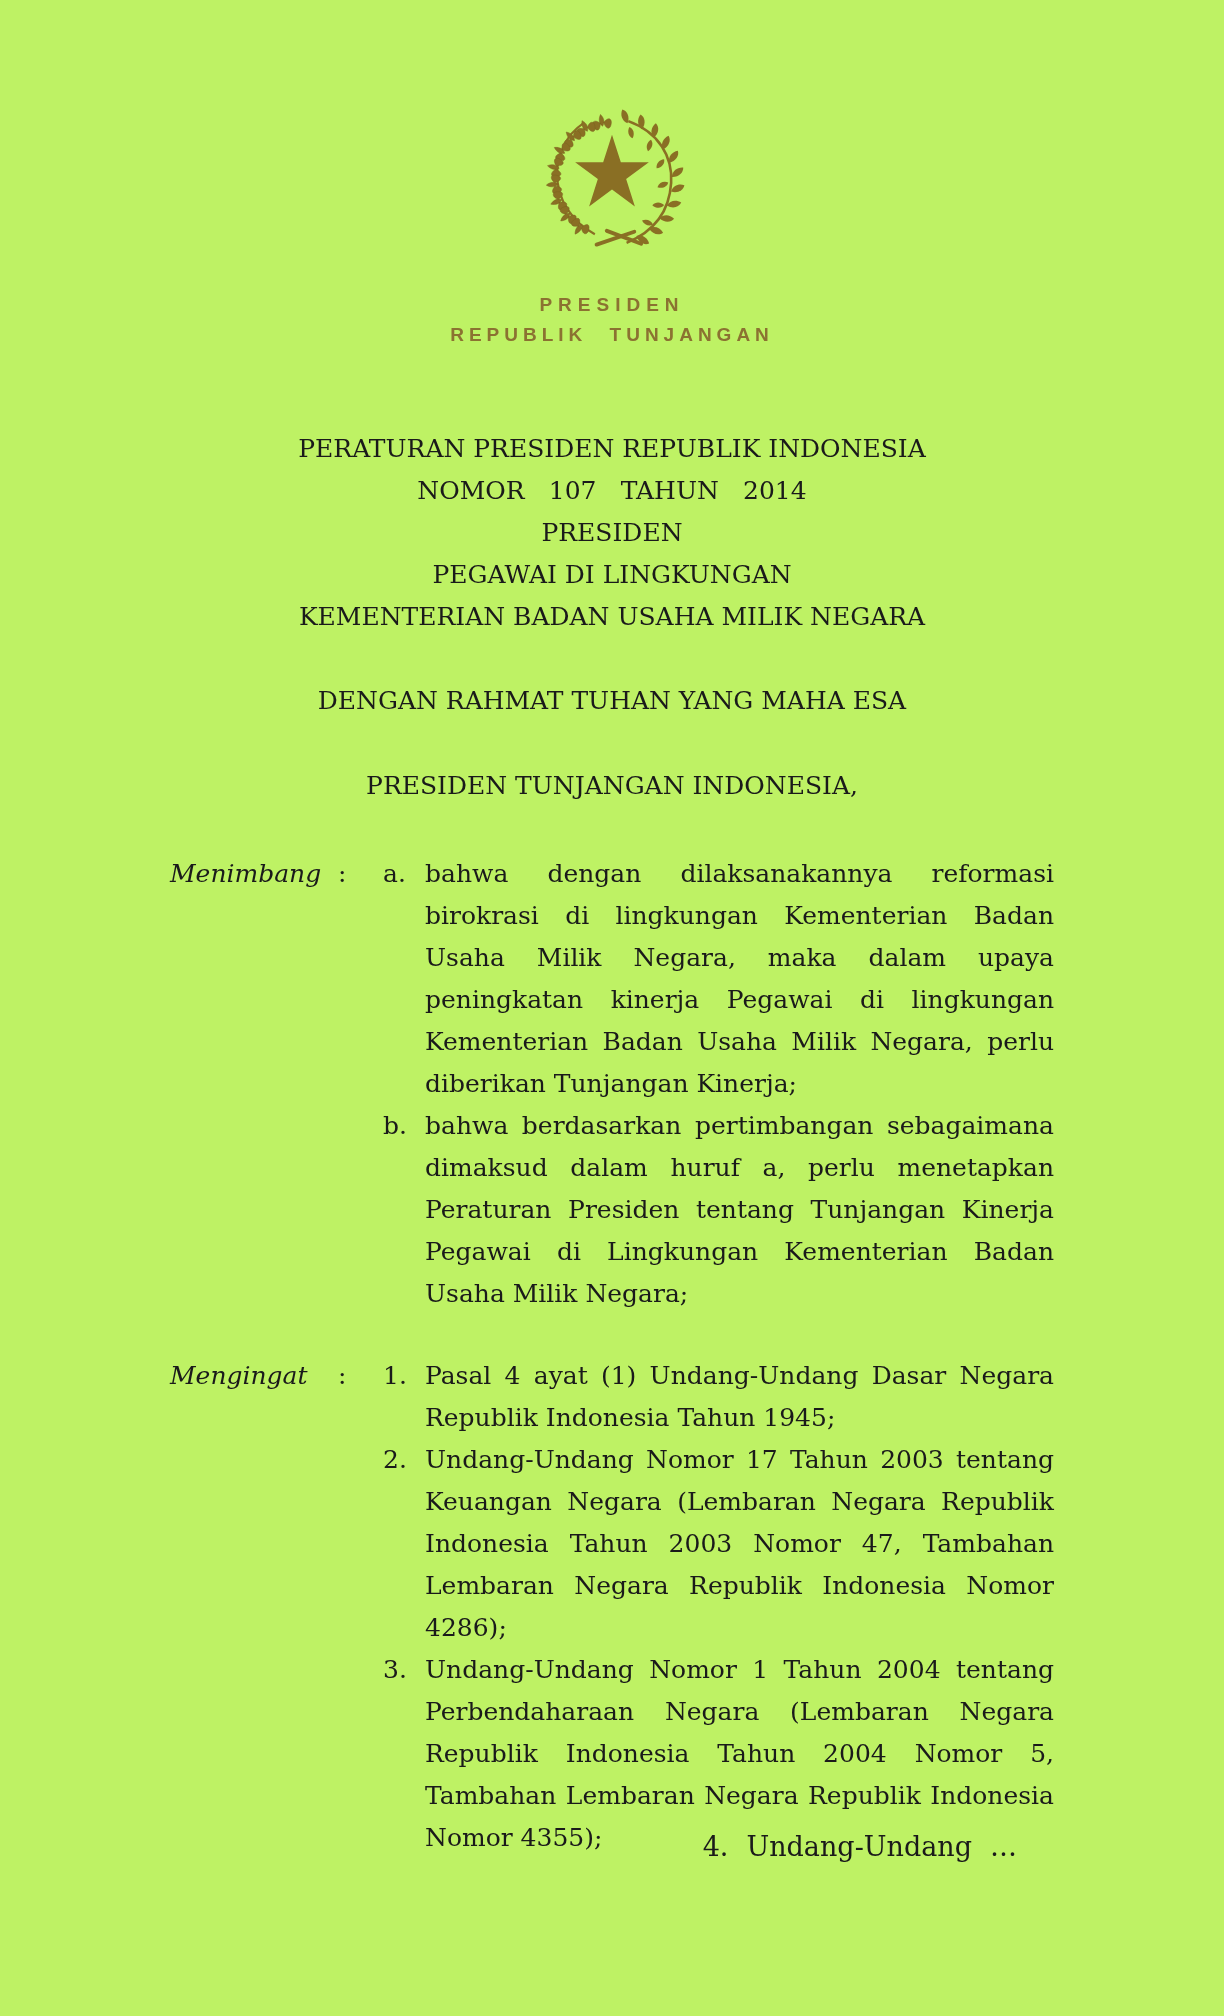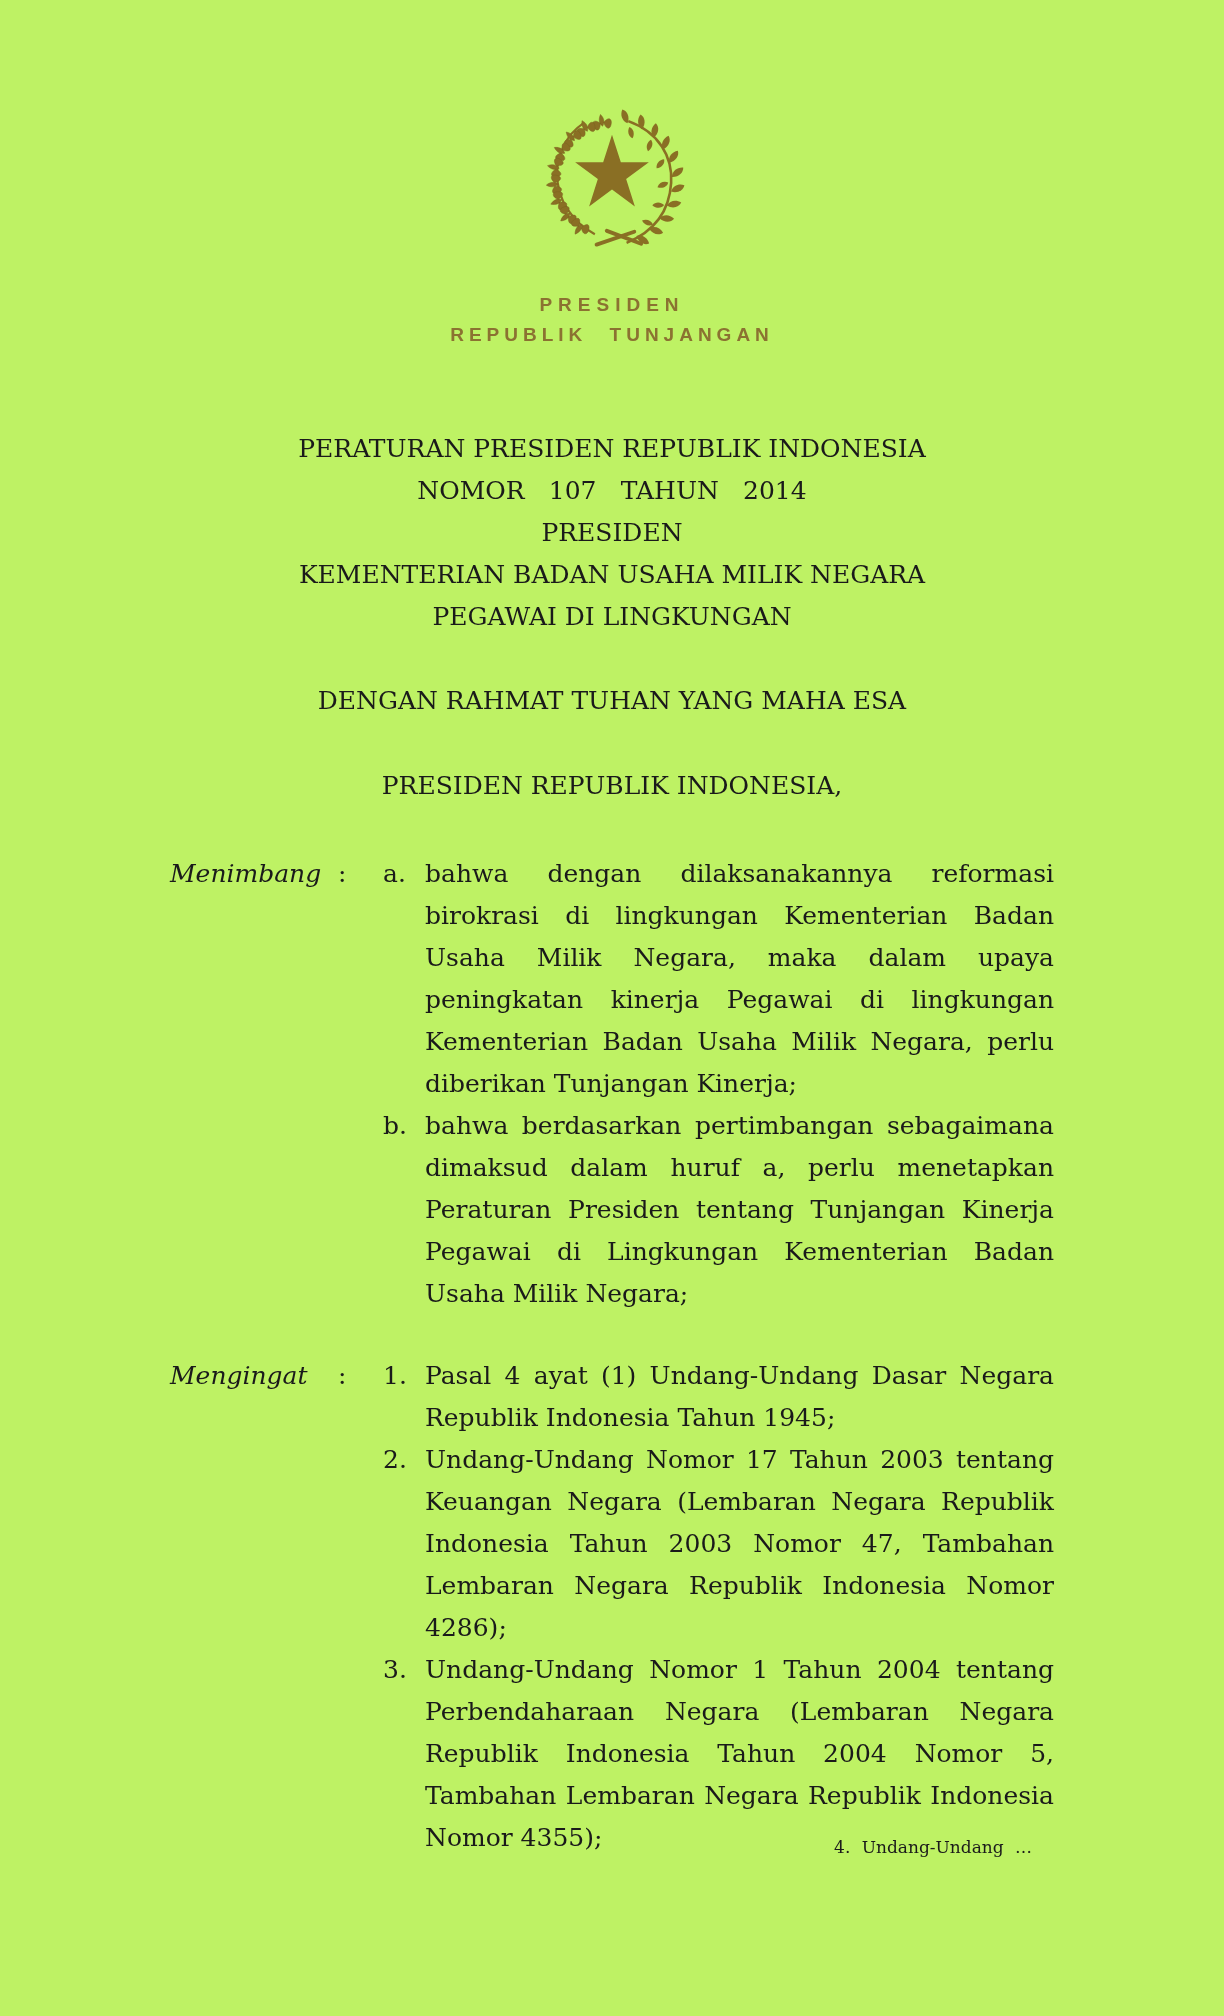--- a/index.html
+++ b/index.html
@@ -77,22 +77,22 @@
   }
   .c-marker { text-align: left; }
   .c-text {
     text-align: justify;
     text-justify: inter-word;
   }
   
   .catchword {
     position: absolute;
     top: 1826px;
-    right: 192px;
-    font-size: 17px;
+    right: 207px;
+    font-size: 27px;
     line-height: 42px;
     word-spacing: 0.35em;
   }
 </style>
 </head>
 <body>
 
 <div class="page">
 
   <svg class="emblem" width="172" height="156" viewBox="0 0 200 182" aria-hidden="true">
@@ -150,26 +150,26 @@
 
   <div class="letterhead-text">
     <div class="lh-line1">PRESIDEN</div>
     <div class="lh-line2">REPUBLIK TUNJANGAN</div>
   </div>
 
   <div class="title-block">
     <div>PERATURAN PRESIDEN REPUBLIK INDONESIA</div>
     <div class="nomor-line">NOMOR 107 TAHUN 2014</div>
     <div>PRESIDEN</div>
+    <div>PEGAWAI DI LINGKUNGAN</div>
     <div>KEMENTERIAN BADAN USAHA MILIK NEGARA</div>
-    <div>PEGAWAI DI LINGKUNGAN</div>
   </div>
 
   <div class="invocation">DENGAN RAHMAT TUHAN YANG MAHA ESA</div>
-  <div class="authority">PRESIDEN REPUBLIK INDONESIA,</div>
+  <div class="authority">PRESIDEN TUNJANGAN INDONESIA,</div>
 
   <div class="clause clause-menimbang">
     <div class="c-label">Menimbang</div>
     <div class="c-colon">:</div>
     <div class="c-items">
       <div class="c-item">
         <div class="c-marker">a.</div>
         <div class="c-text">bahwa dengan dilaksanakannya reformasi birokrasi di lingkungan Kementerian Badan Usaha Milik Negara, maka dalam upaya peningkatan kinerja Pegawai di lingkungan Kementerian Badan Usaha Milik Negara, perlu diberikan Tunjangan Kinerja;</div>
       </div>
       <div class="c-item">

